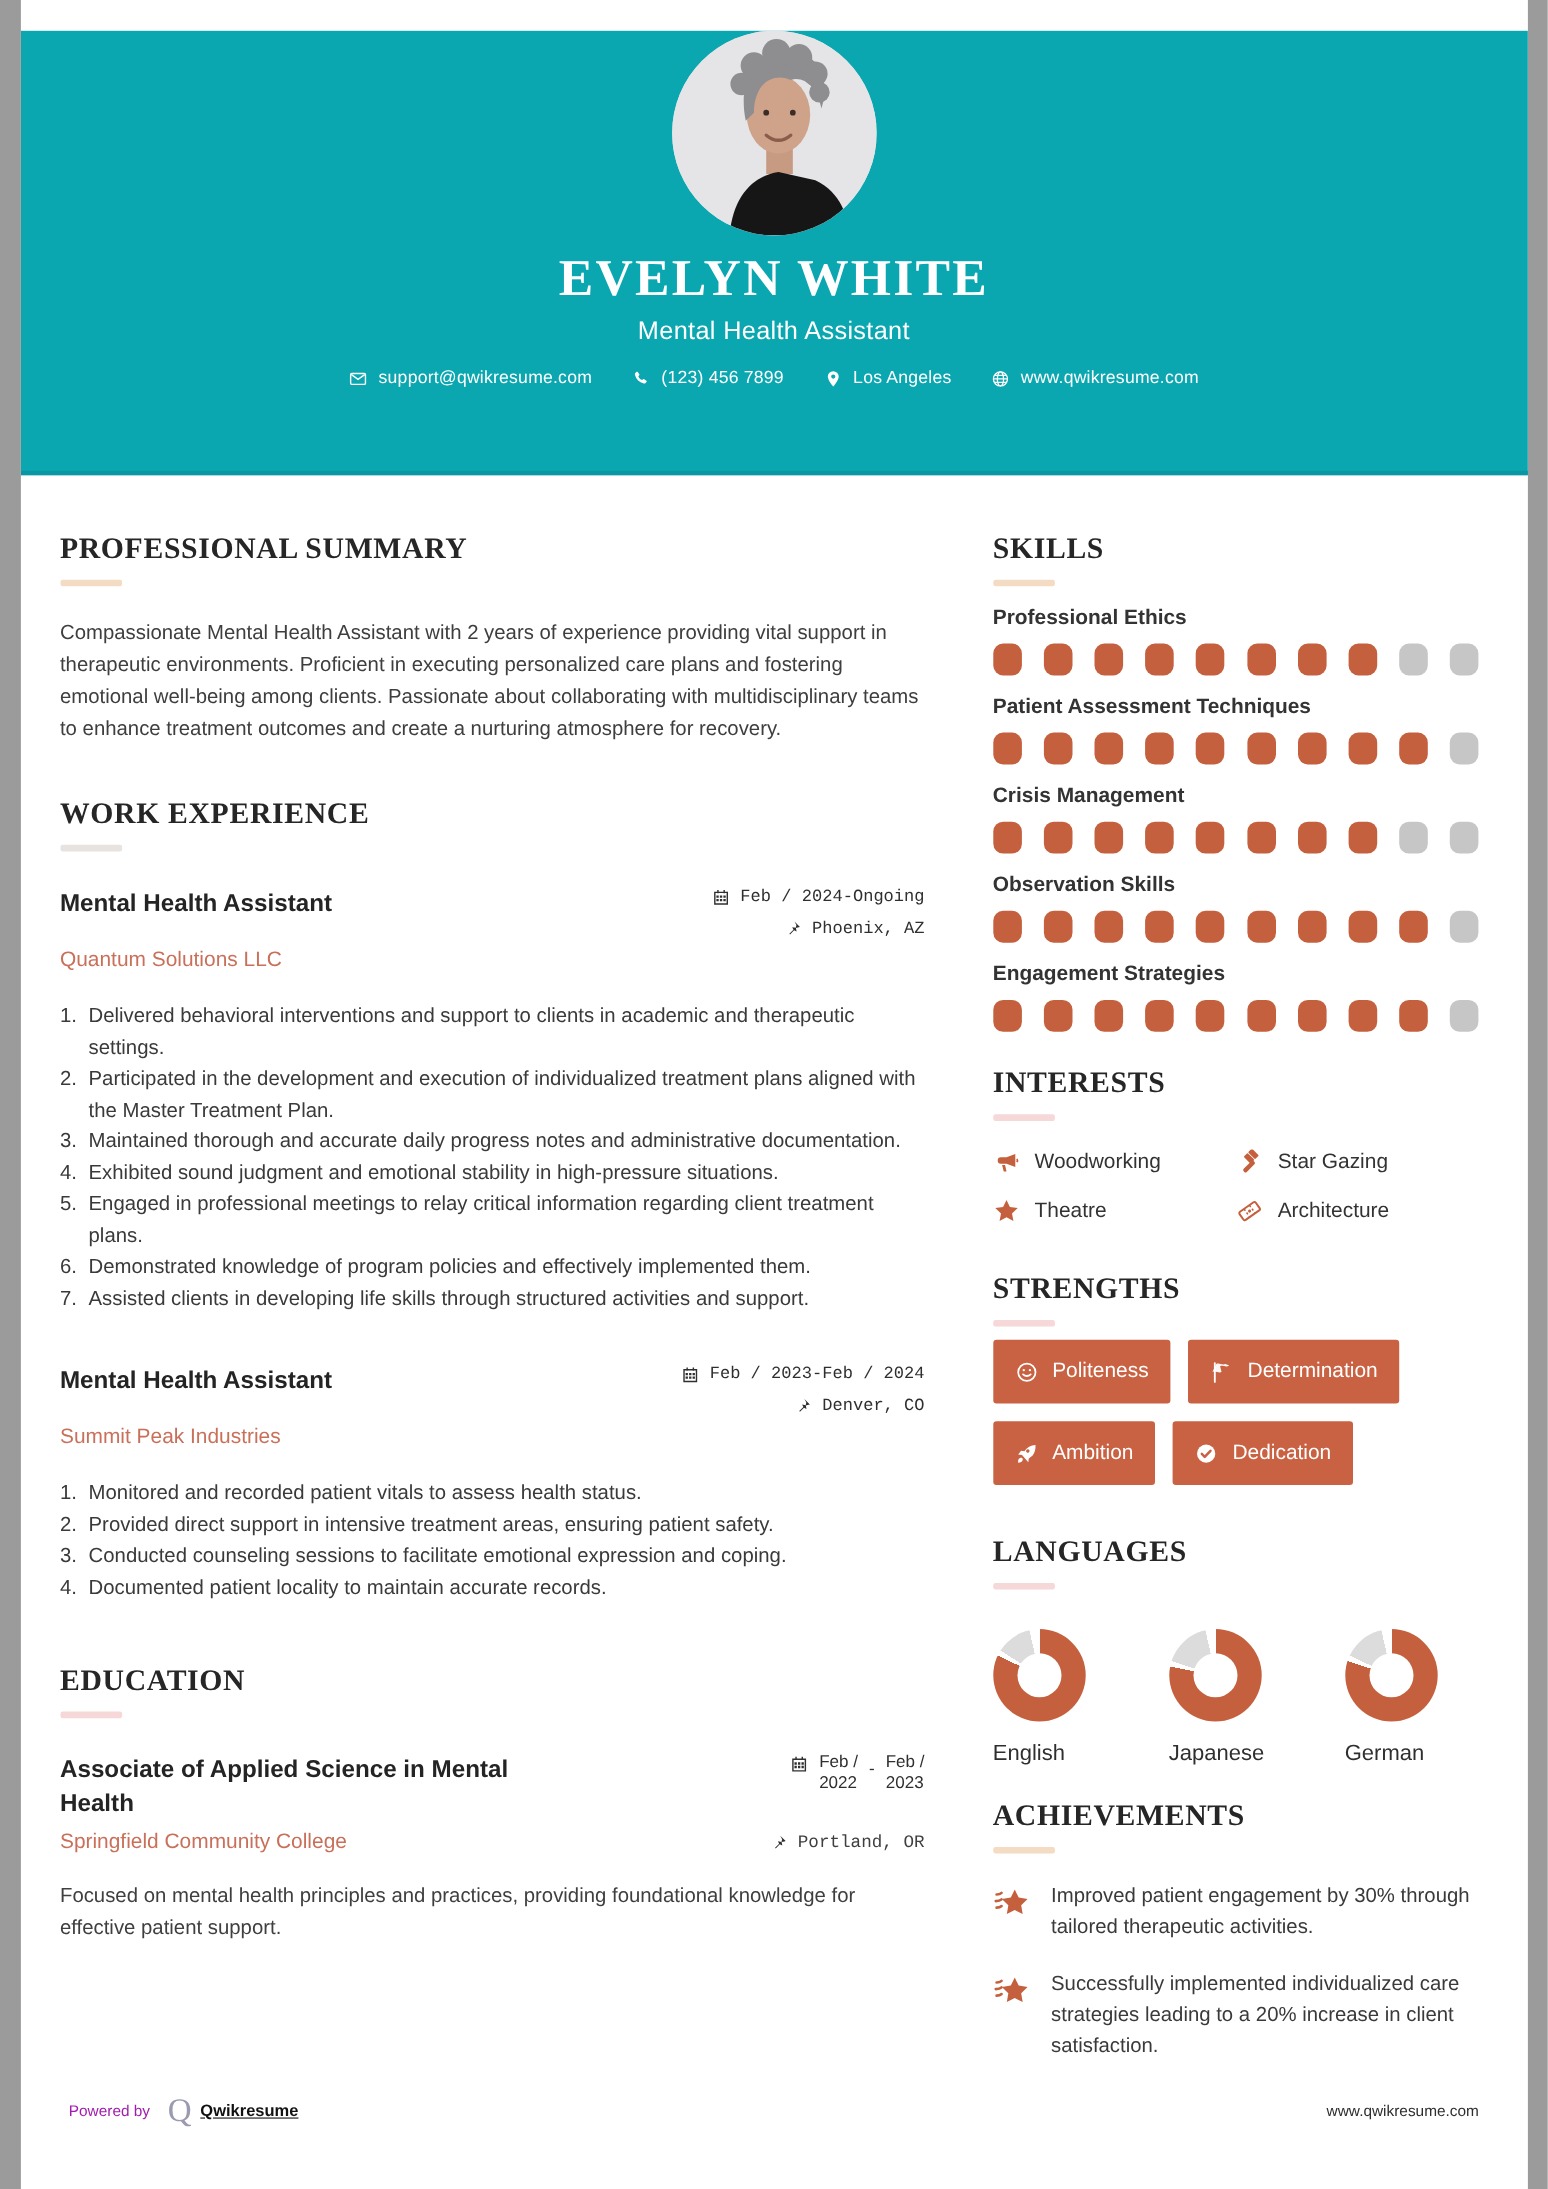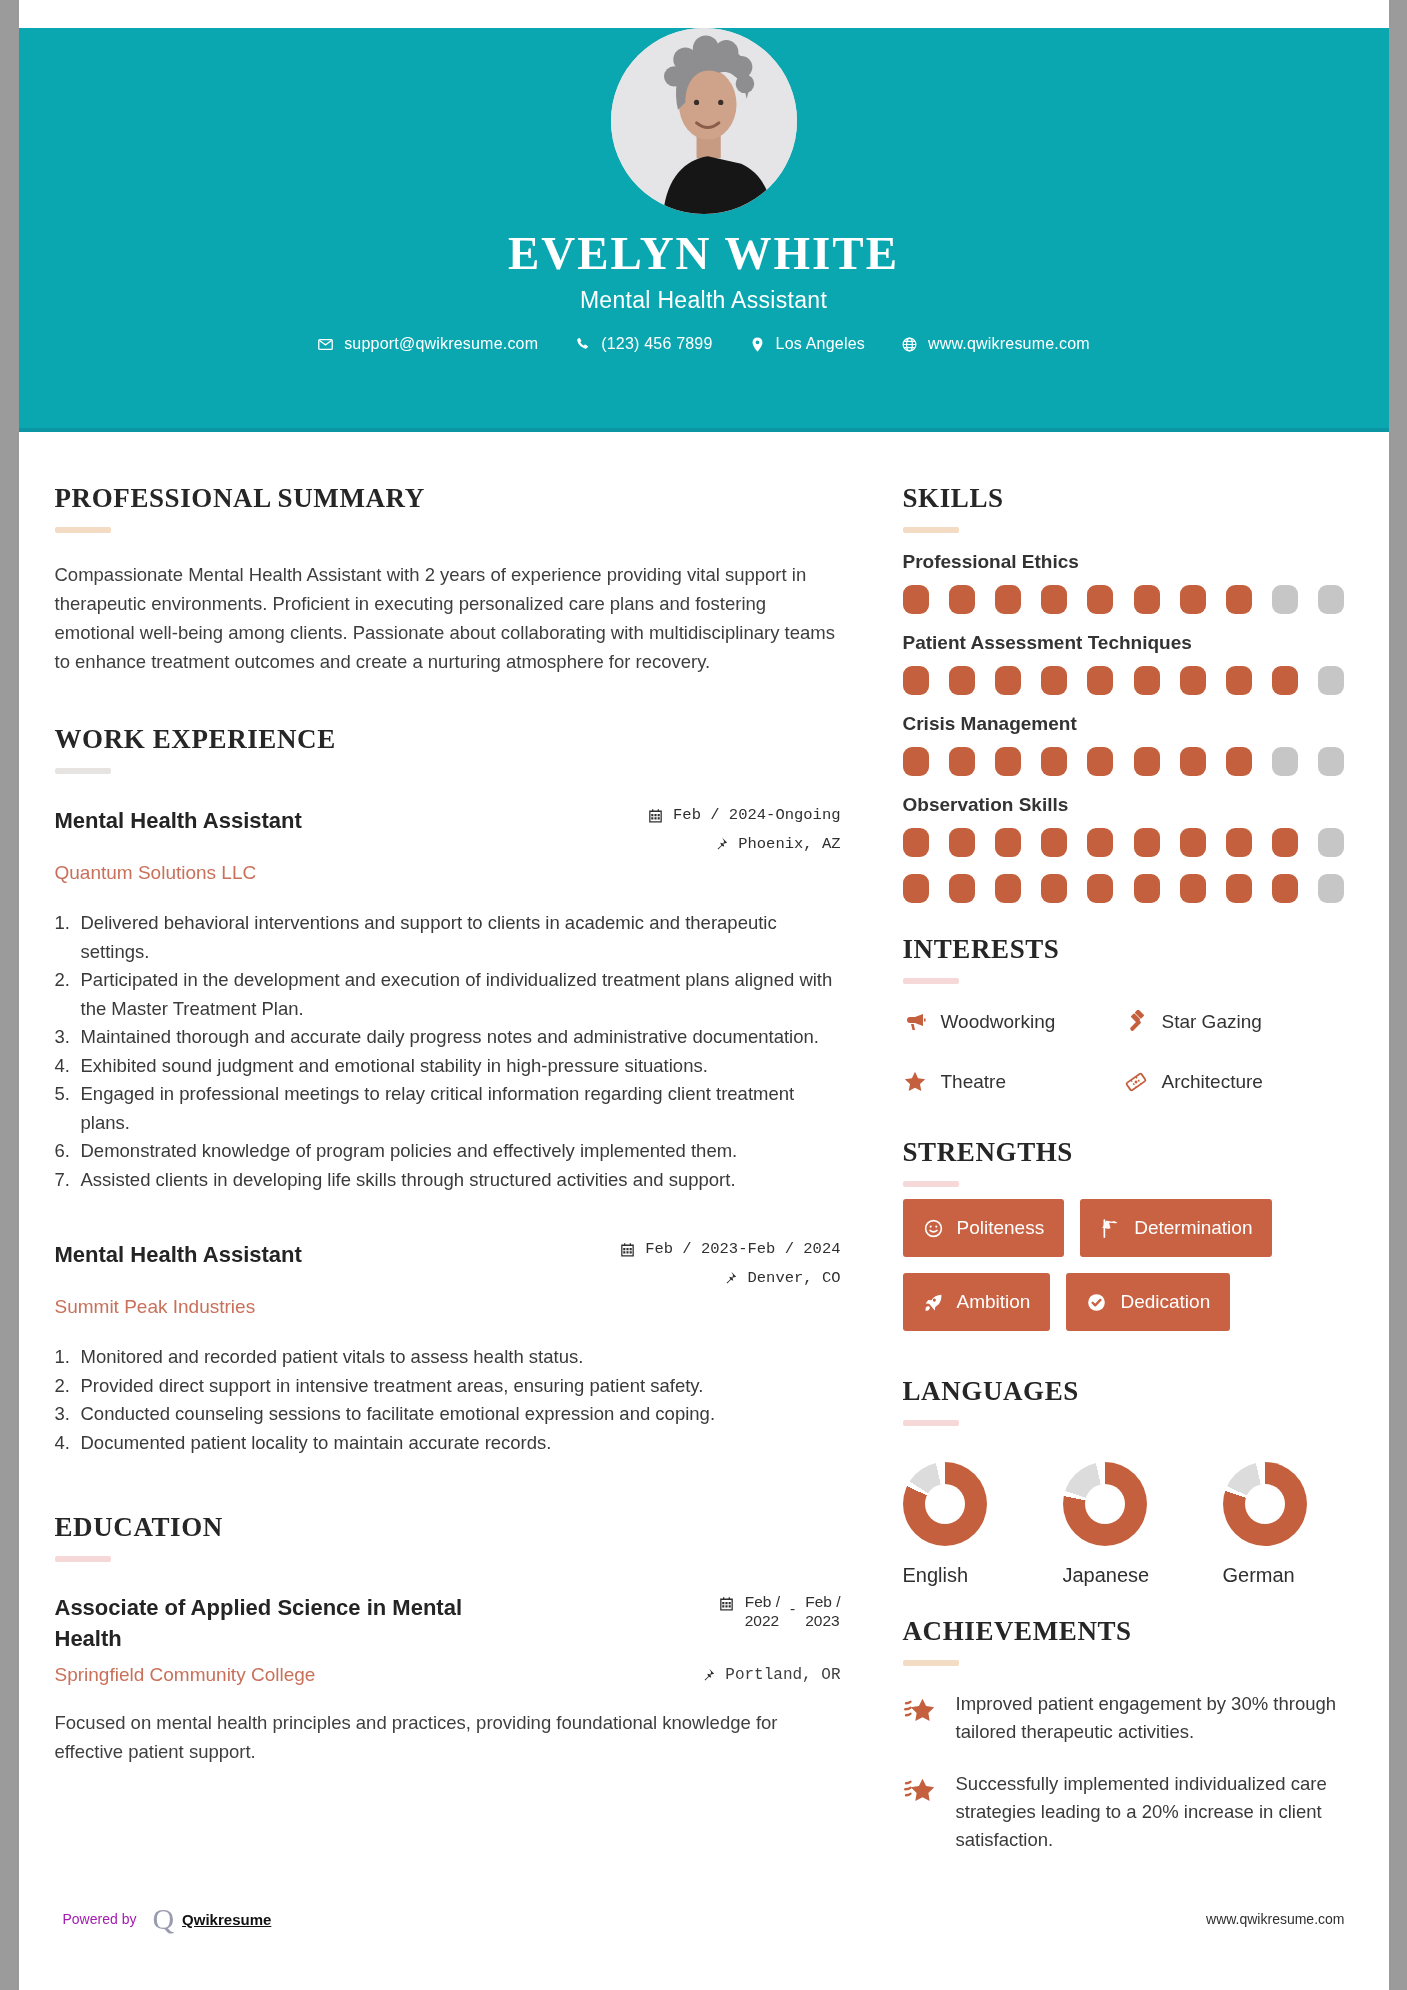--- a/index.html
+++ b/index.html
@@ -56,21 +56,21 @@
 
   
   .skill-group { margin-top:17px;font-weight:bold; }
   .skill-name { font-size:19px; color:#333; line-height:24px; margin-top:6px; }
   .dots { display:flex; justify-content:space-between; margin-top:11px; }
   .dot { width:26px; height:29px; border-radius:9px; background:#c6c6c6; }
   .dot.filled { background:#c4603d; }
 
   
   .interests-sec { margin-top:30px; }
-  .interest-grid { margin-top:26px; display:grid; grid-template-columns:1fr 1fr; row-gap:36px; }
+  .interest-grid { margin-top:26px; display:grid; grid-template-columns:1fr 1fr; row-gap:20px; }
   .interest { display:flex; align-items:center; gap:14px; font-size:19px; color:#333; }
   .interest svg { width:24px; height:24px; flex:0 0 24px; }
 
   
   .strengths-sec { margin-top:42px; }
   .badges { margin-top:12px; display:flex; flex-wrap:wrap; gap:16px 16px; }
   .badge { display:inline-flex; align-items:center; gap:13px; background:#c96243; color:#fff; font-size:19px; padding:0 20px; height:58px; border-radius:3px; }
   .badge svg { width:21px; height:21px; }
 
   
@@ -339,20 +339,21 @@
                 <span class="dot filled"></span>
                 <span class="dot filled"></span>
                 <span class="dot filled"></span>
                 <span class="dot filled"></span>
                 <span class="dot filled"></span>
                 <span class="dot filled"></span>
                 <span class="dot"></span>
               </div>
             </div>
             <div class="skill-group">
+              <div class="skill-name">Engagement Strategies</div>
               <div class="dots">
                 <span class="dot filled"></span>
                 <span class="dot filled"></span>
                 <span class="dot filled"></span>
                 <span class="dot filled"></span>
                 <span class="dot filled"></span>
                 <span class="dot filled"></span>
                 <span class="dot filled"></span>
                 <span class="dot filled"></span>
                 <span class="dot filled"></span>

